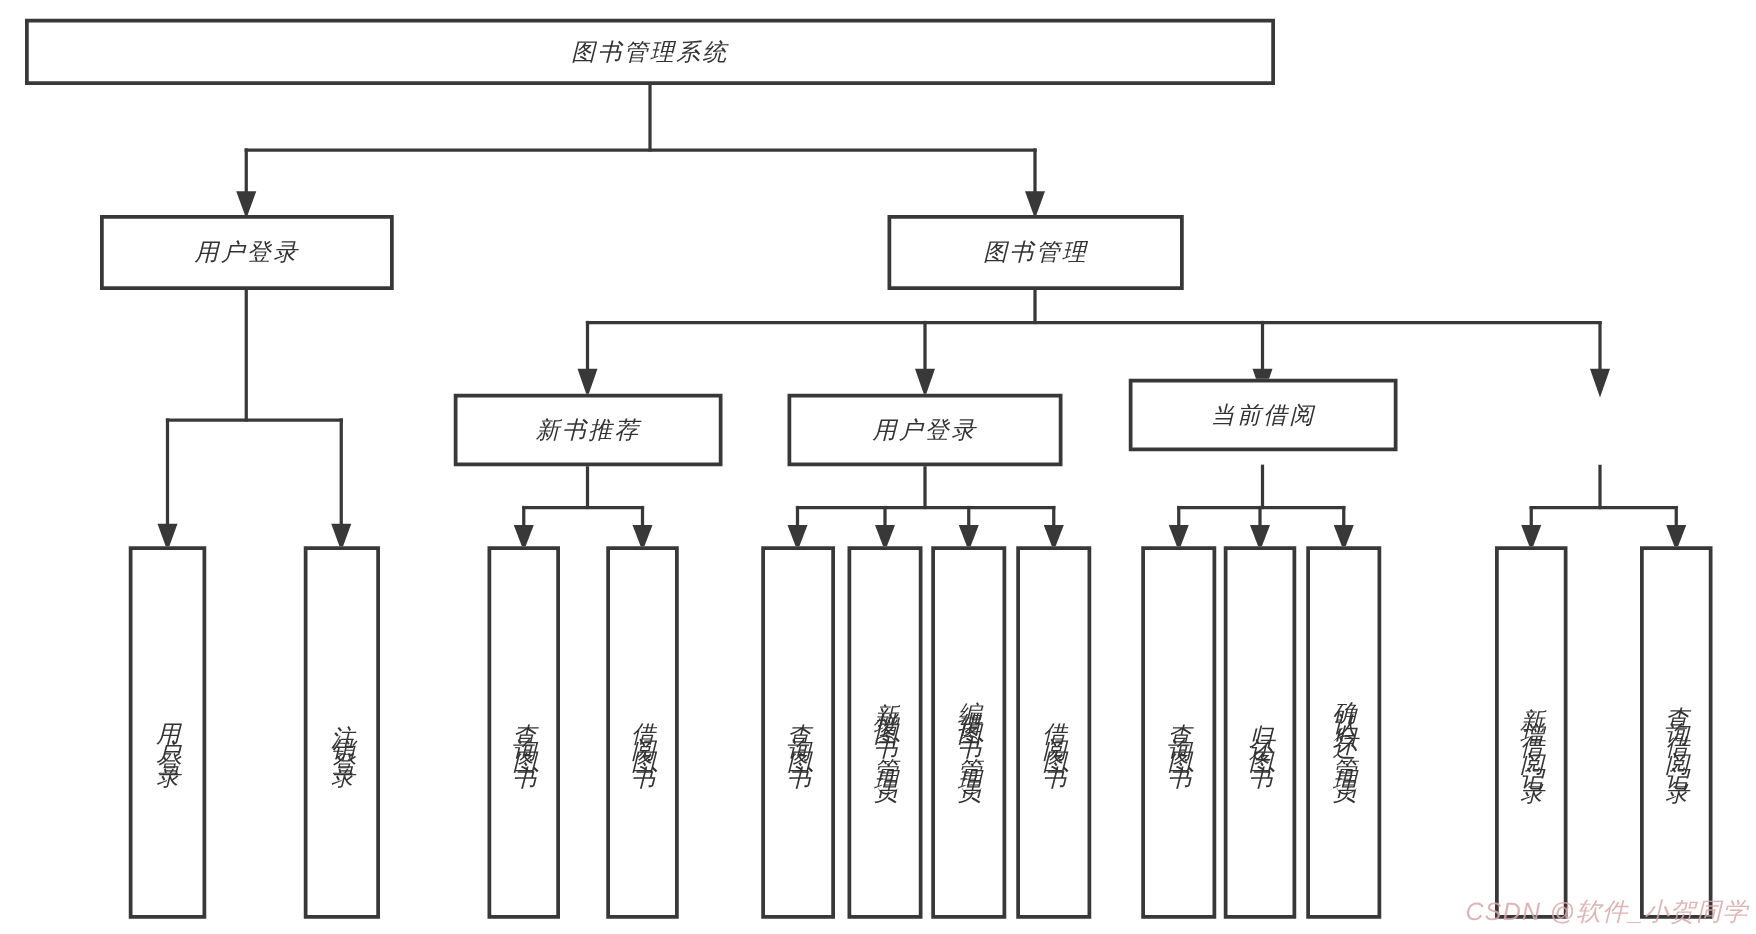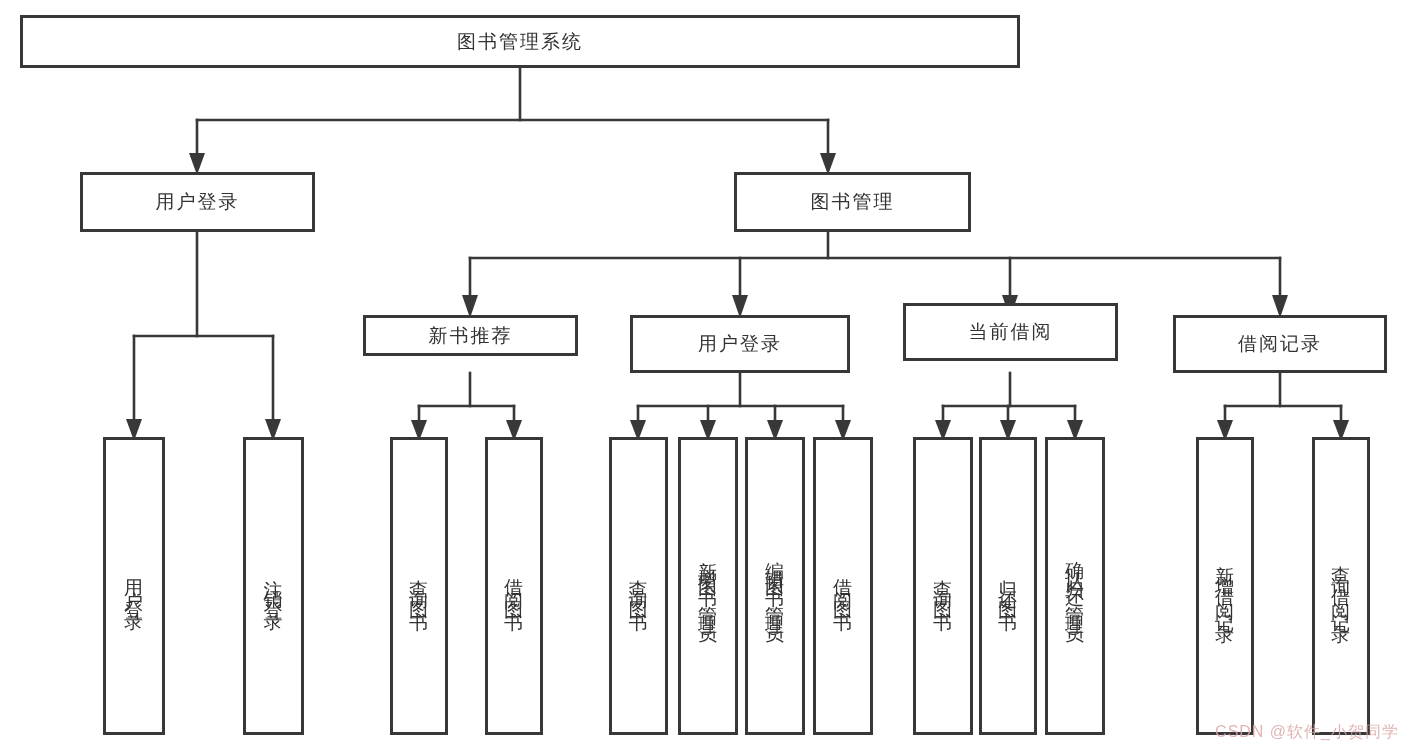--- a/index.html
+++ b/index.html
@@ -12,20 +12,21 @@
   * { margin: 0; padding: 0; box-sizing: border-box; }
   html, body { background: var(--bg-color); }
   body { font-family: "Liberation Sans", "DejaVu Sans", sans-serif; }
 
   .canvas {
     position: relative;
     width: 1405px;
     height: 747px;
     background: var(--bg-color);
     overflow: hidden;
+    font-style: italic;
   }
 
   .connectors {
     position: absolute;
     left: 0; top: 0;
     width: 1405px; height: 747px;
     z-index: 1;
     color: var(--line-color);
     pointer-events: none;
   }
@@ -54,21 +55,21 @@
     letter-spacing: 11px;
     white-space: nowrap;
   }
   .vbox.sp9  span { letter-spacing: 9px; }
   .vbox.sp12 span { letter-spacing: 12px; }
 
   .watermark {
     position: absolute;
     right: 6px;
     bottom: 4px;
-    font-size: 16px;
+    font-size: 20px;
     letter-spacing: 1px;
     color: var(--watermark-color);
     opacity: 0.85;
     z-index: 5;
     white-space: nowrap;
   }
 </style>
 </head>
 <body>
 
@@ -134,26 +135,25 @@
     <line x1="1225" y1="406" x2="1341" y2="406"></line>
     <line x1="1225" y1="406" x2="1225" y2="420"></line>
     <polygon points="1217,420 1233,420 1225,441"></polygon>
     <line x1="1341" y1="406" x2="1341" y2="420"></line>
     <polygon points="1333,420 1349,420 1341,441"></polygon>
   </svg>
 
   <div class="box" style="left:20px; top:15px; width:1000px; height:53px;">图书管理系统</div>
 
   <div class="box" style="left:80px; top:172px; width:235px; height:60px;">用户登录</div>
-  <div class="box" style="left:710px; top:172px; width:237px; height:60px;margin-left:24px;">图书管理</div>
+  <div class="box" style="left:710px; top:172px; width:237px; height:60px;">图书管理</div>
 
-  <div class="box" style="left:363px; top:315px; width:215px; height:41px;">新书推荐</div>
+  <div class="box" style="left:363px; top:315px; width:215px; height:58px;">新书推荐</div>
   <div class="box" style="left:630px; top:315px; width:220px; height:58px;">用户登录</div>
   <div class="box" style="left:903px; top:303px; width:215px; height:58px;">当前借阅</div>
-  <div class="box" style="left:1173px; top:315px; width:214px; height:58px;">借阅记录</div>
 
   <div class="box vbox" style="left:103px; top:437px; width:62px; height:298px;">
     <span>用户登录</span>
   </div>
   <div class="box vbox" style="left:243px; top:437px; width:61px; height:298px;">
     <span>注销登录</span>
   </div>
 
   <div class="box vbox" style="left:390px; top:437px; width:58px; height:298px;">
     <span>查询图书</span>

